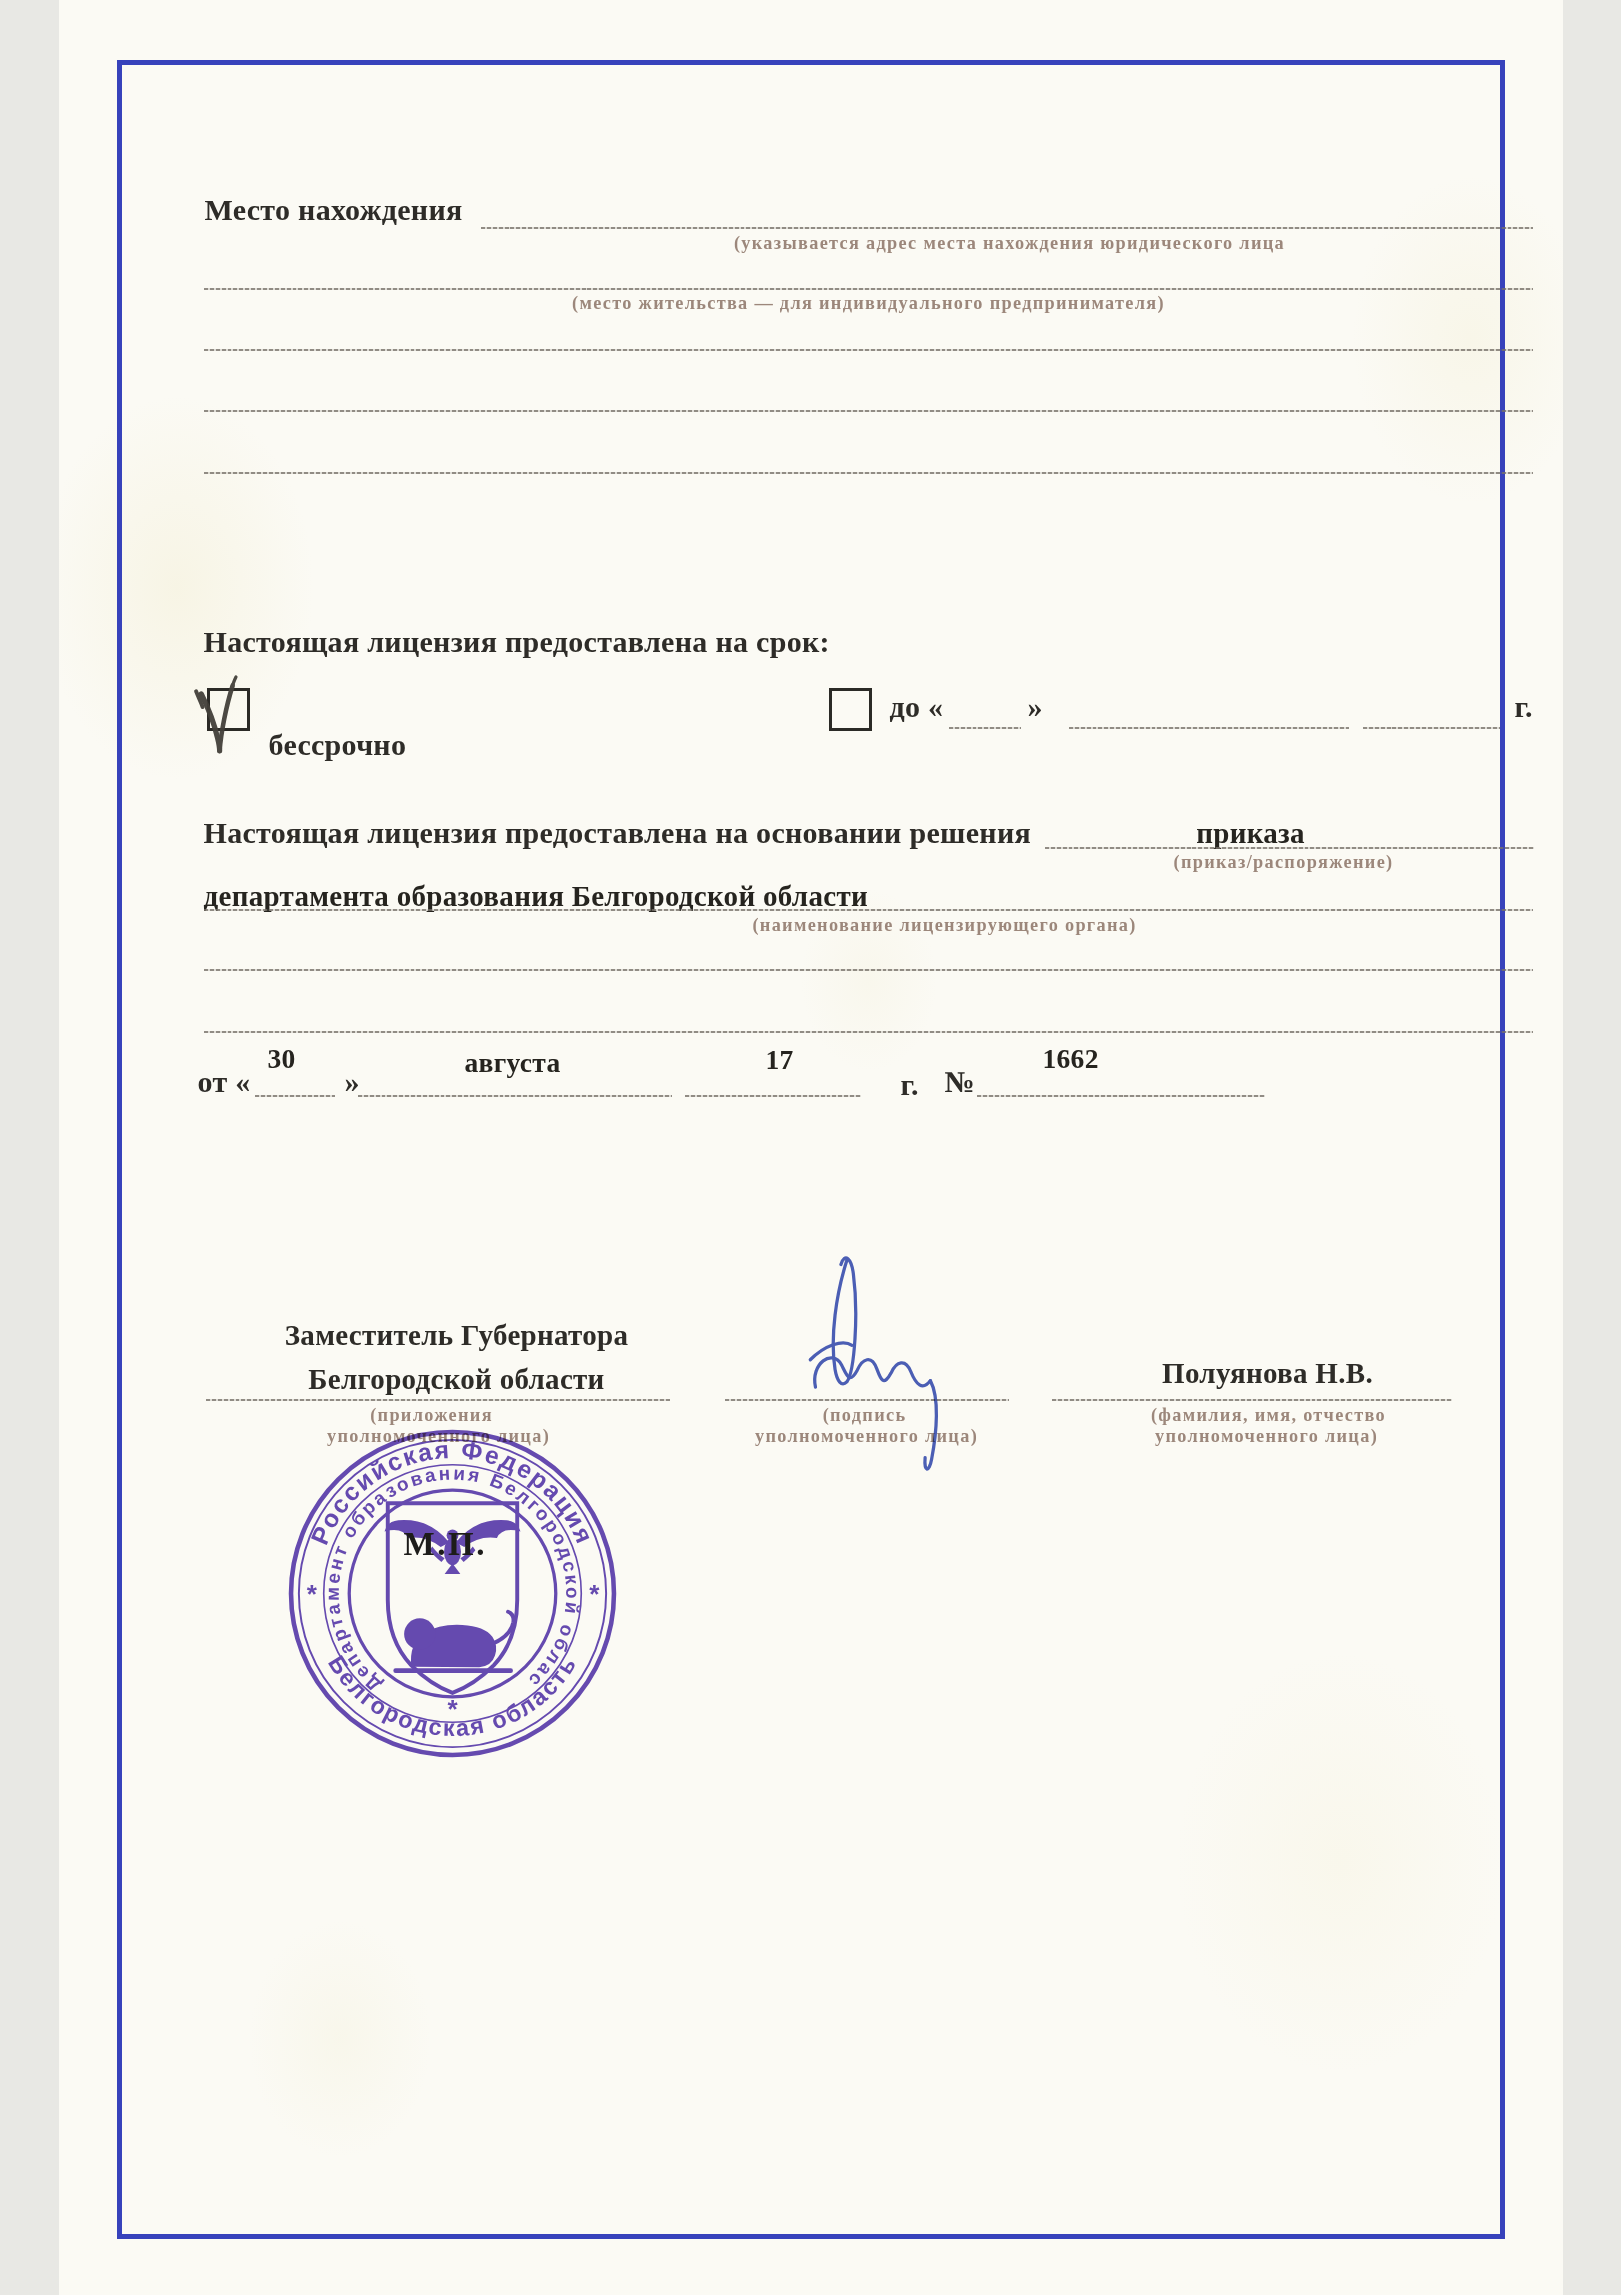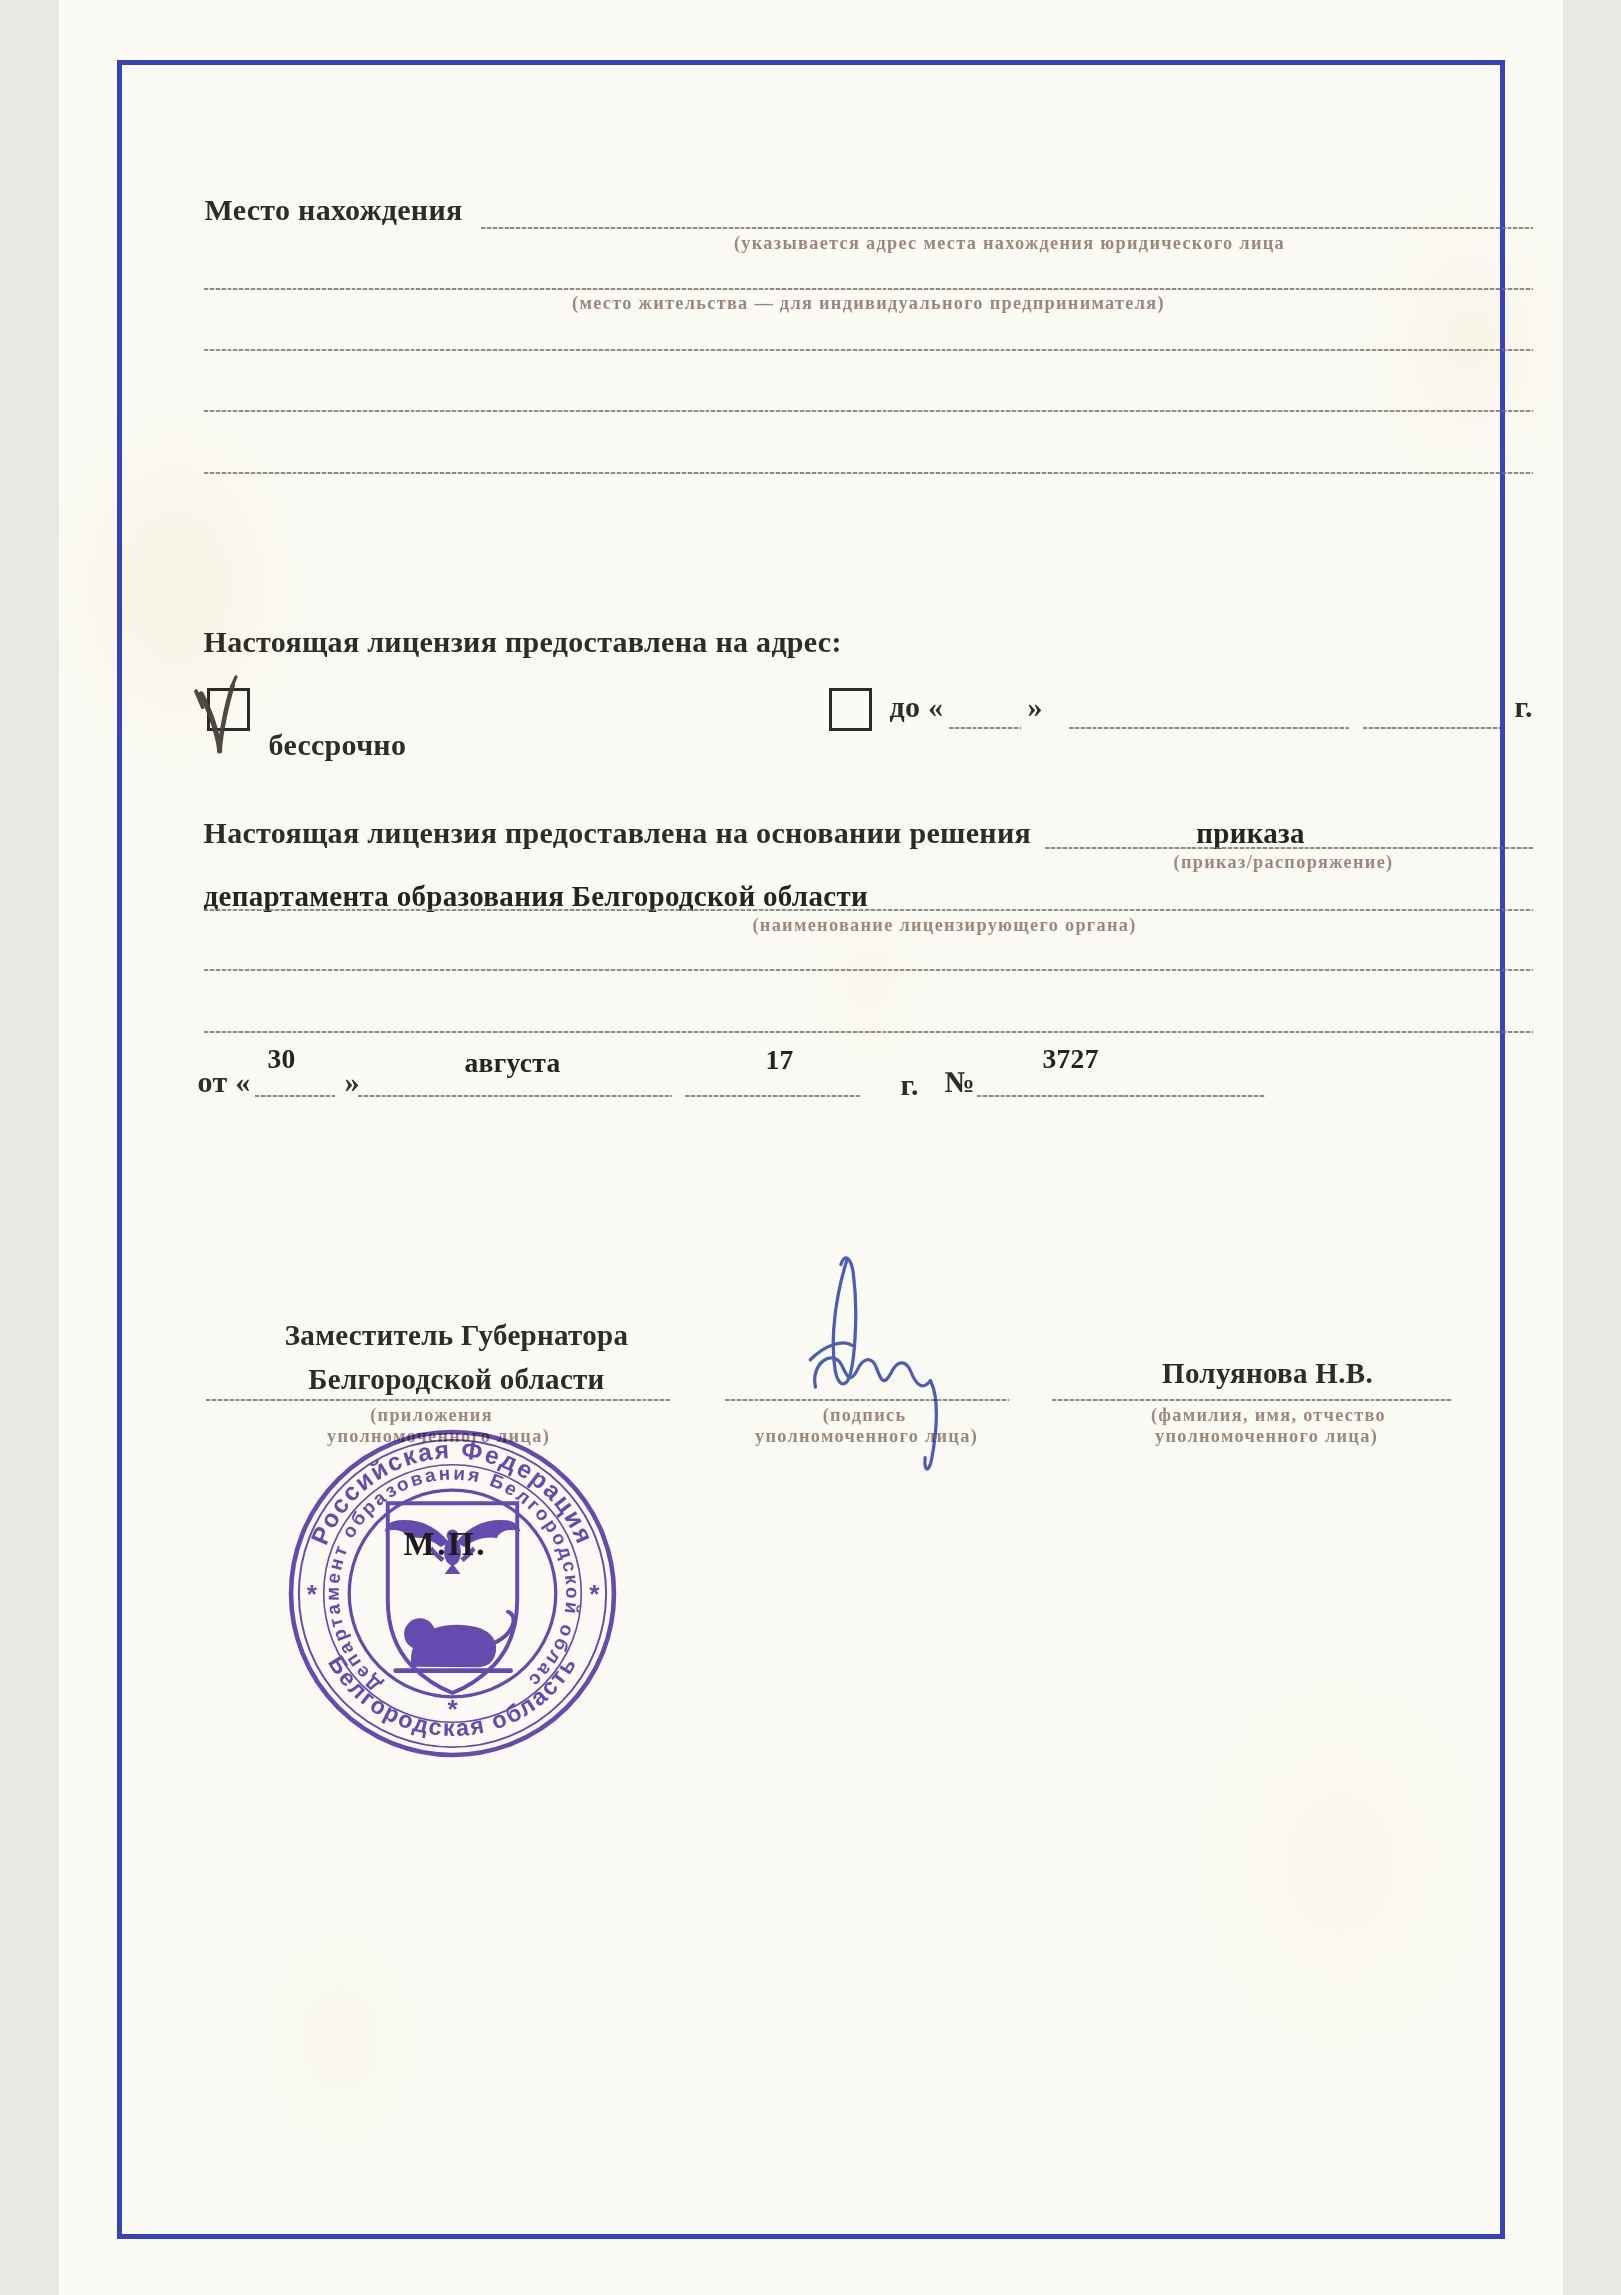--- a/index.html
+++ b/index.html
@@ -52,21 +52,21 @@
 
   <div class="b" style="left:146px;top:193px;">Место нахождения</div>
   <div class="fline" style="left:422px;top:227px;width:1052px;"></div>
   <div class="cap" style="left:951px;top:233px;">(указывается адрес места нахождения юридического лица</div>
   <div class="fline" style="left:145px;top:288px;width:1329px;"></div>
   <div class="cap" style="left:810px;top:293px;">(место жительства — для индивидуального предпринимателя)</div>
   <div class="fline" style="left:145px;top:349px;width:1329px;"></div>
   <div class="fline" style="left:145px;top:410px;width:1329px;"></div>
   <div class="fline" style="left:145px;top:472px;width:1329px;"></div>
 
-  <div class="b" style="left:145px;top:625px;">Настоящая лицензия предоставлена на адрес:</div>
+  <div class="b" style="left:145px;top:625px;">Настоящая лицензия предоставлена на срок:</div>
   <div class="cbox" style="left:148px;top:688px;"></div>
   <svg id="tickSvg" width="85" height="105" viewBox="0 0 130 160">
     <g fill="none" stroke="#43403a" stroke-linecap="round">
       <path d="M 28 44 C 37 62 48 90 53 112 C 55 120 56 126 56 131" stroke-width="8"></path>
       <path d="M 56 131 C 58 104 66 62 76 31" stroke-width="7"></path>
       <path d="M 20 40 C 24 50 28 58 30 64" stroke-width="6"></path>
       <path d="M 74 36 C 76 30 78 24 81 18" stroke-width="5"></path>
     </g>
   </svg>
   <div class="b" style="left:210px;top:690px;margin-top:38px;">бессрочно</div>
@@ -91,21 +91,21 @@
   <div class="b" style="left:139px;top:1065px;">от «</div>
   <div class="v" style="left:209px;top:1043px;font-size:27.5px;">30</div>
   <div class="fline" style="left:196px;top:1095px;width:80px;"></div>
   <div class="b" style="left:286px;top:1065px;">»</div>
   <div class="v cen" style="left:454px;top:1047px;font-size:27.5px;">августа</div>
   <div class="fline" style="left:299px;top:1095px;width:314px;"></div>
   <div class="v" style="left:707px;top:1044px;font-size:27.5px;">17</div>
   <div class="fline" style="left:626px;top:1095px;width:176px;"></div>
   <div class="b" style="left:842px;top:1068px;">г.</div>
   <div class="b" style="left:886px;top:1065px;">№</div>
-  <div class="v" style="left:984px;top:1043px;font-size:27.5px;">3727</div>
+  <div class="v" style="left:984px;top:1043px;font-size:27.5px;">1662</div>
   <div class="fline" style="left:918px;top:1095px;width:288px;"></div>
 
 
   <div class="b cen" style="left:398px;top:1319px;font-size:29px;">Заместитель Губернатора</div>
   <div class="b cen" style="left:398px;top:1363px;font-size:29px;">Белгородской области</div>
   <div class="fline" style="left:147px;top:1399px;width:464px;"></div>
   <div class="cap" style="left:373px;top:1405px;">(приложения</div>
   <div class="cap" style="left:380px;top:1426px;">уполномоченного лица)</div>
 
   <div class="fline" style="left:666px;top:1399px;width:284px;"></div>

